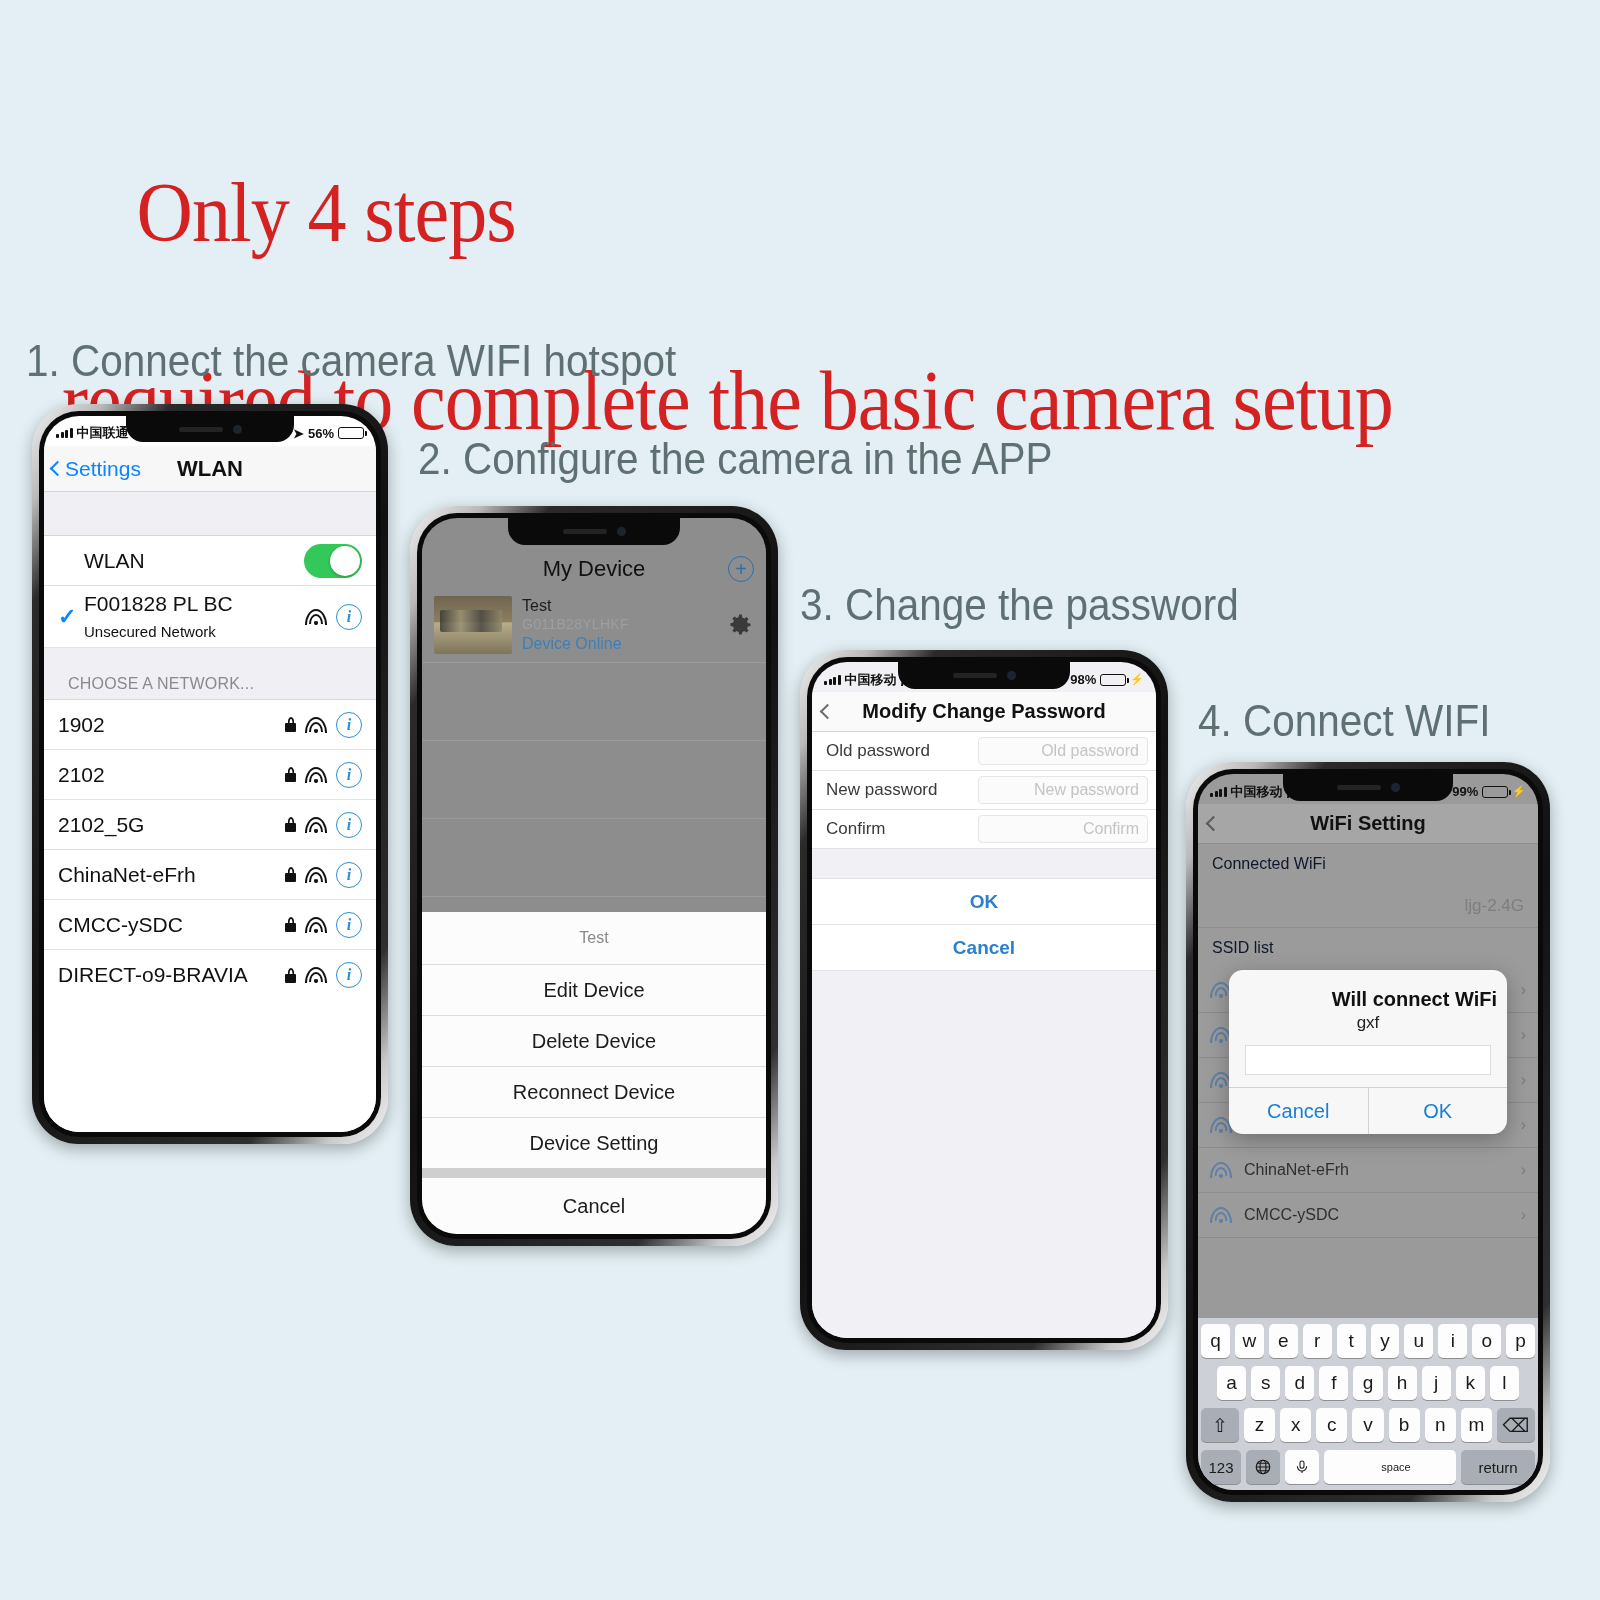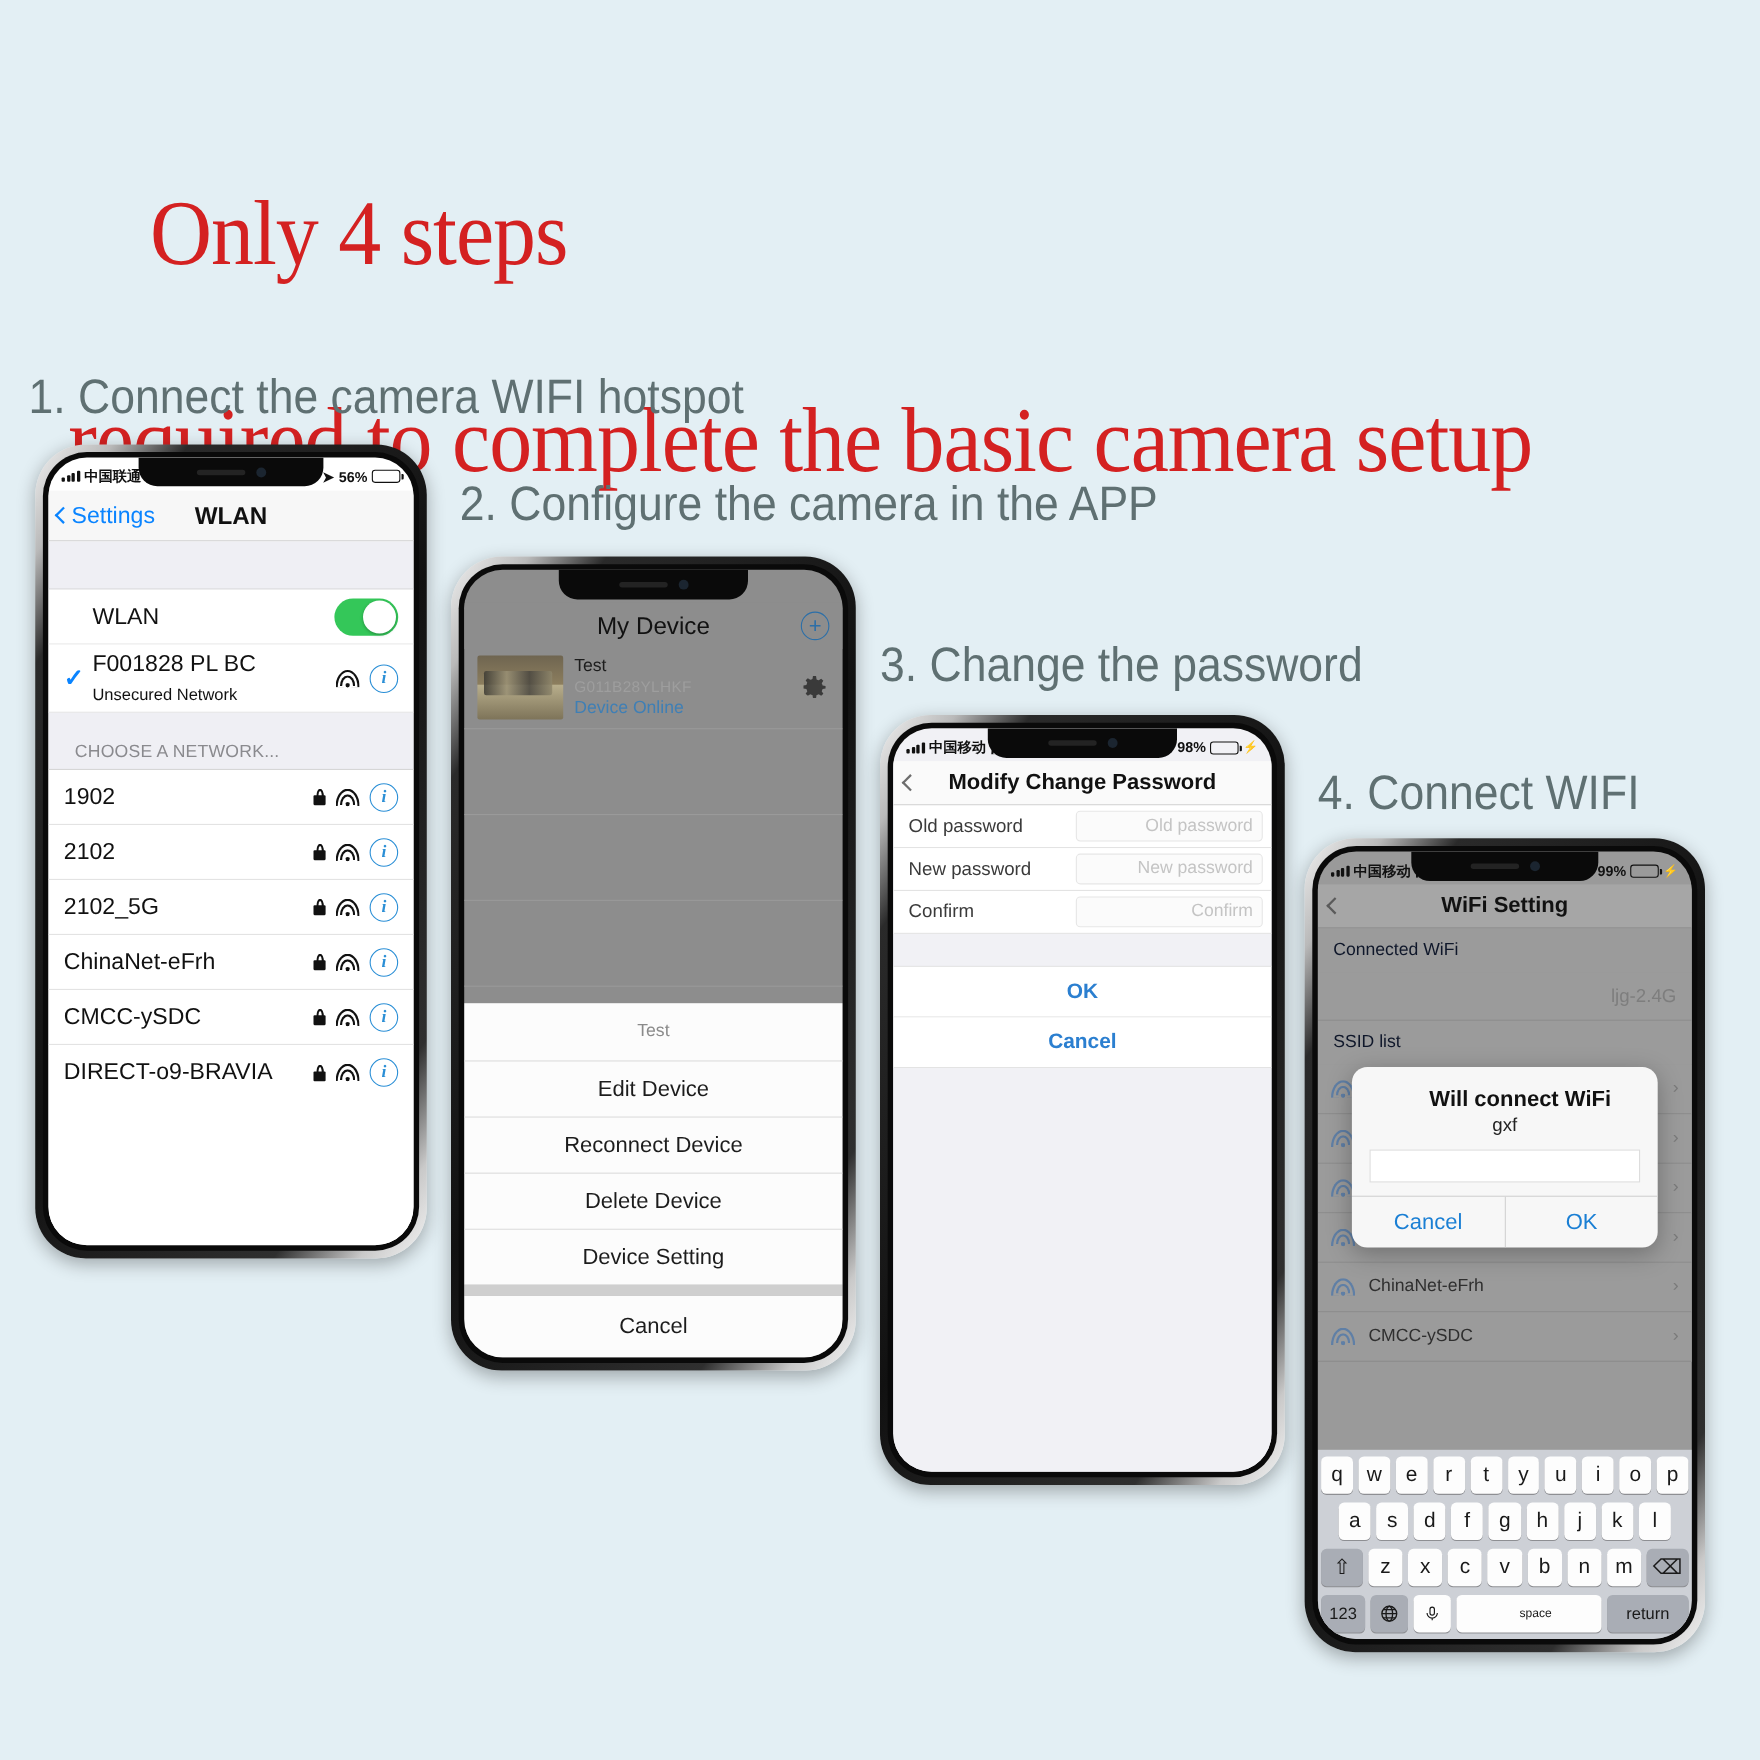--- a/index.html
+++ b/index.html
@@ -223,21 +223,21 @@
   #phone4 .ssid-row .arw{ color:#7a7a7a; }
   #phone4 .wifi { width:22px;height:16px; color:#5f7fa6; flex:0 0 auto;}
   #phone4 .wifi .a1{width:22px;height:16px;top:0;}
   #phone4 .wifi .a2{width:13px;height:9px;top:5px;}
   #phone4 .wifi .d{width:4px;height:4px;}
   #phone4 .dialog {
     position:absolute; left:50%; top:196px; transform:translateX(-50%);
     width:278px; background:#f7f7f7; border-radius:14px; z-index:20;
     box-shadow:0 6px 22px rgba(0,0,0,.28); overflow:hidden;
   }
-  #phone4 .dlg-title{ text-align:center; font-size:20px; font-weight:700; color:#111; padding:18px 10px 2px;margin-left:28px;}
+  #phone4 .dlg-title{ text-align:right; font-size:20px; font-weight:700; color:#111; padding:18px 10px 2px;margin-left:28px;}
   #phone4 .dlg-sub{ text-align:center; font-size:17px; color:#222; padding-bottom:12px;}
   #phone4 .dlg-field{ margin:0 16px 12px; height:30px; background:#fff; border:1px solid #ddd; }
   #phone4 .dlg-btns{ display:flex; border-top:1px solid #d2d2d2; }
   #phone4 .dlg-btn{ flex:1; height:46px; display:flex;align-items:center;justify-content:center;
                     font-size:20px;color:#1a7fd4;}
   #phone4 .dlg-btn + .dlg-btn{ border-left:1px solid #d2d2d2; }
 
   
   #phone4 .kb { background:#cdd0d6; padding:6px 3px 6px; margin-top:auto; }
   #phone4 .kb-row { display:flex; justify-content:center; gap:5px; margin-bottom:8px; }
@@ -461,22 +461,22 @@
         </div>
 
         <div class="blank-row"></div>
         <div class="blank-row"></div>
         <div class="blank-row"></div>
 
         <div class="sheet">
           <div class="sheet-grp">
             <div class="sheet-title">Test</div>
             <div class="sheet-item">Edit Device</div>
+            <div class="sheet-item">Delete Device</div>
             <div class="sheet-item">Reconnect Device</div>
-            <div class="sheet-item">Delete Device</div>
             <div class="sheet-item">Device Setting</div>
           </div>
           <div class="sheet-sep"></div>
           <div class="sheet-cancel">Cancel</div>
         </div>
       </div>
     </div>
   </div>
 
   <div id="phone3" class="phone">

